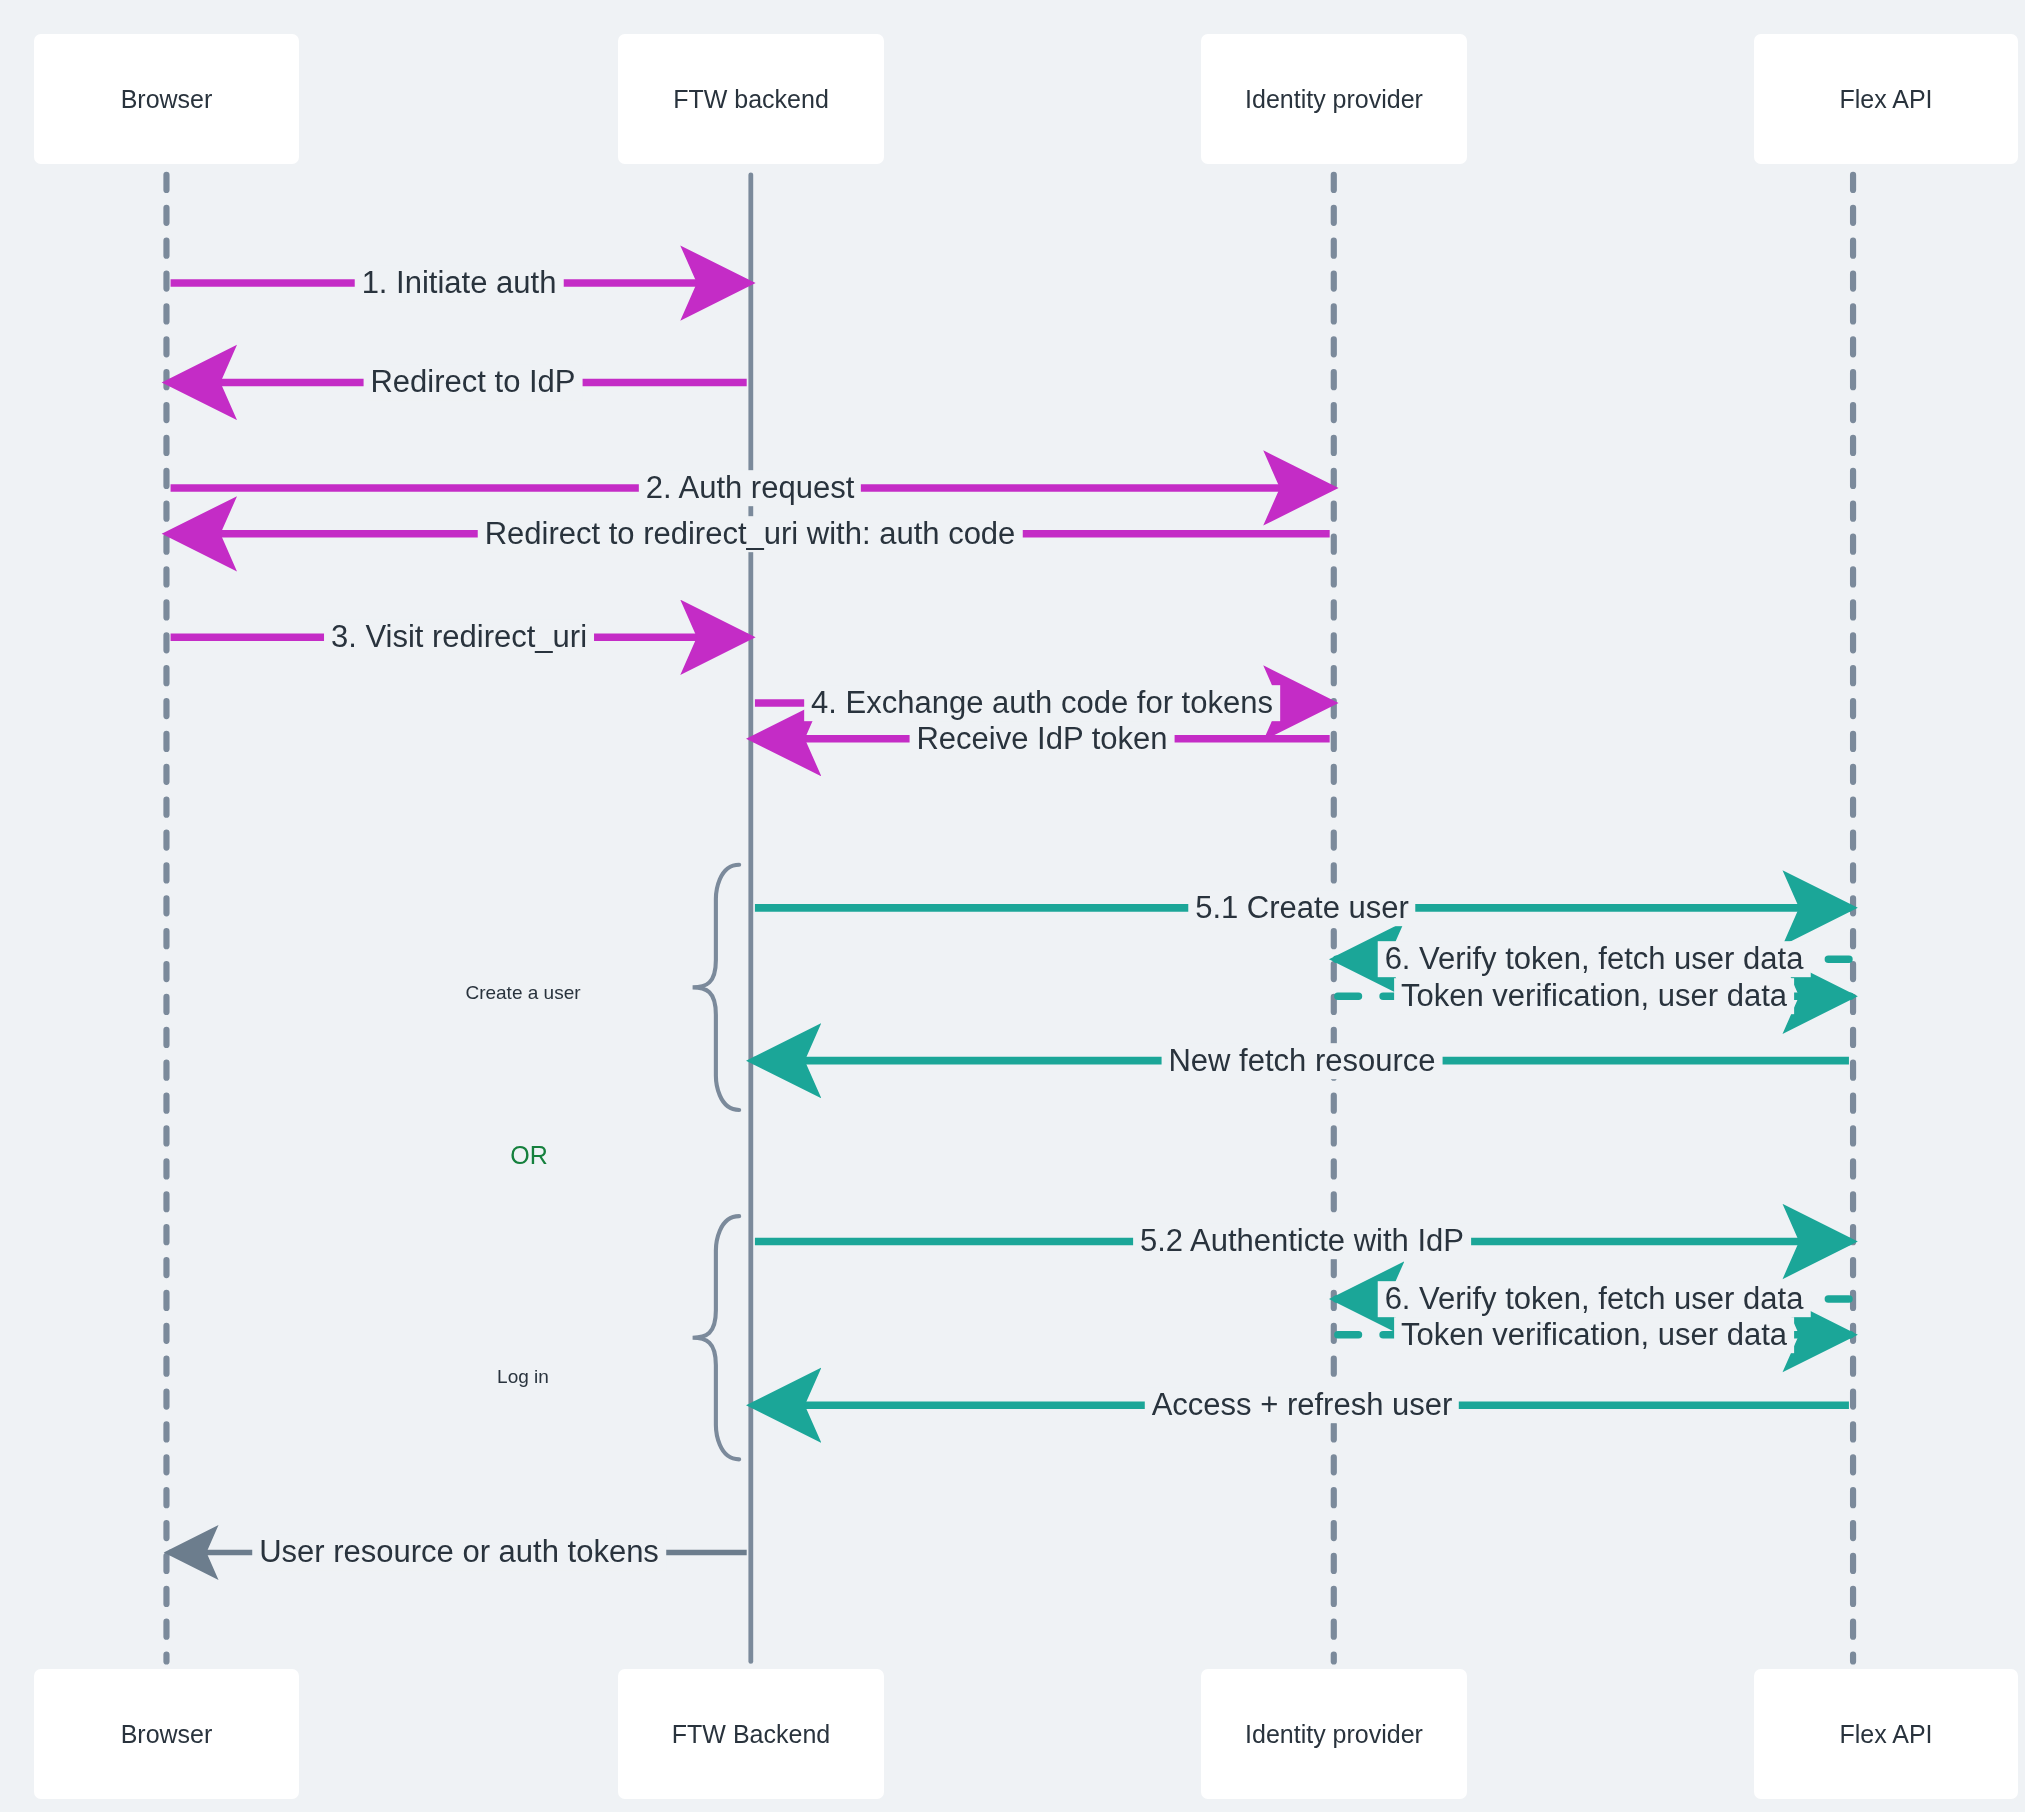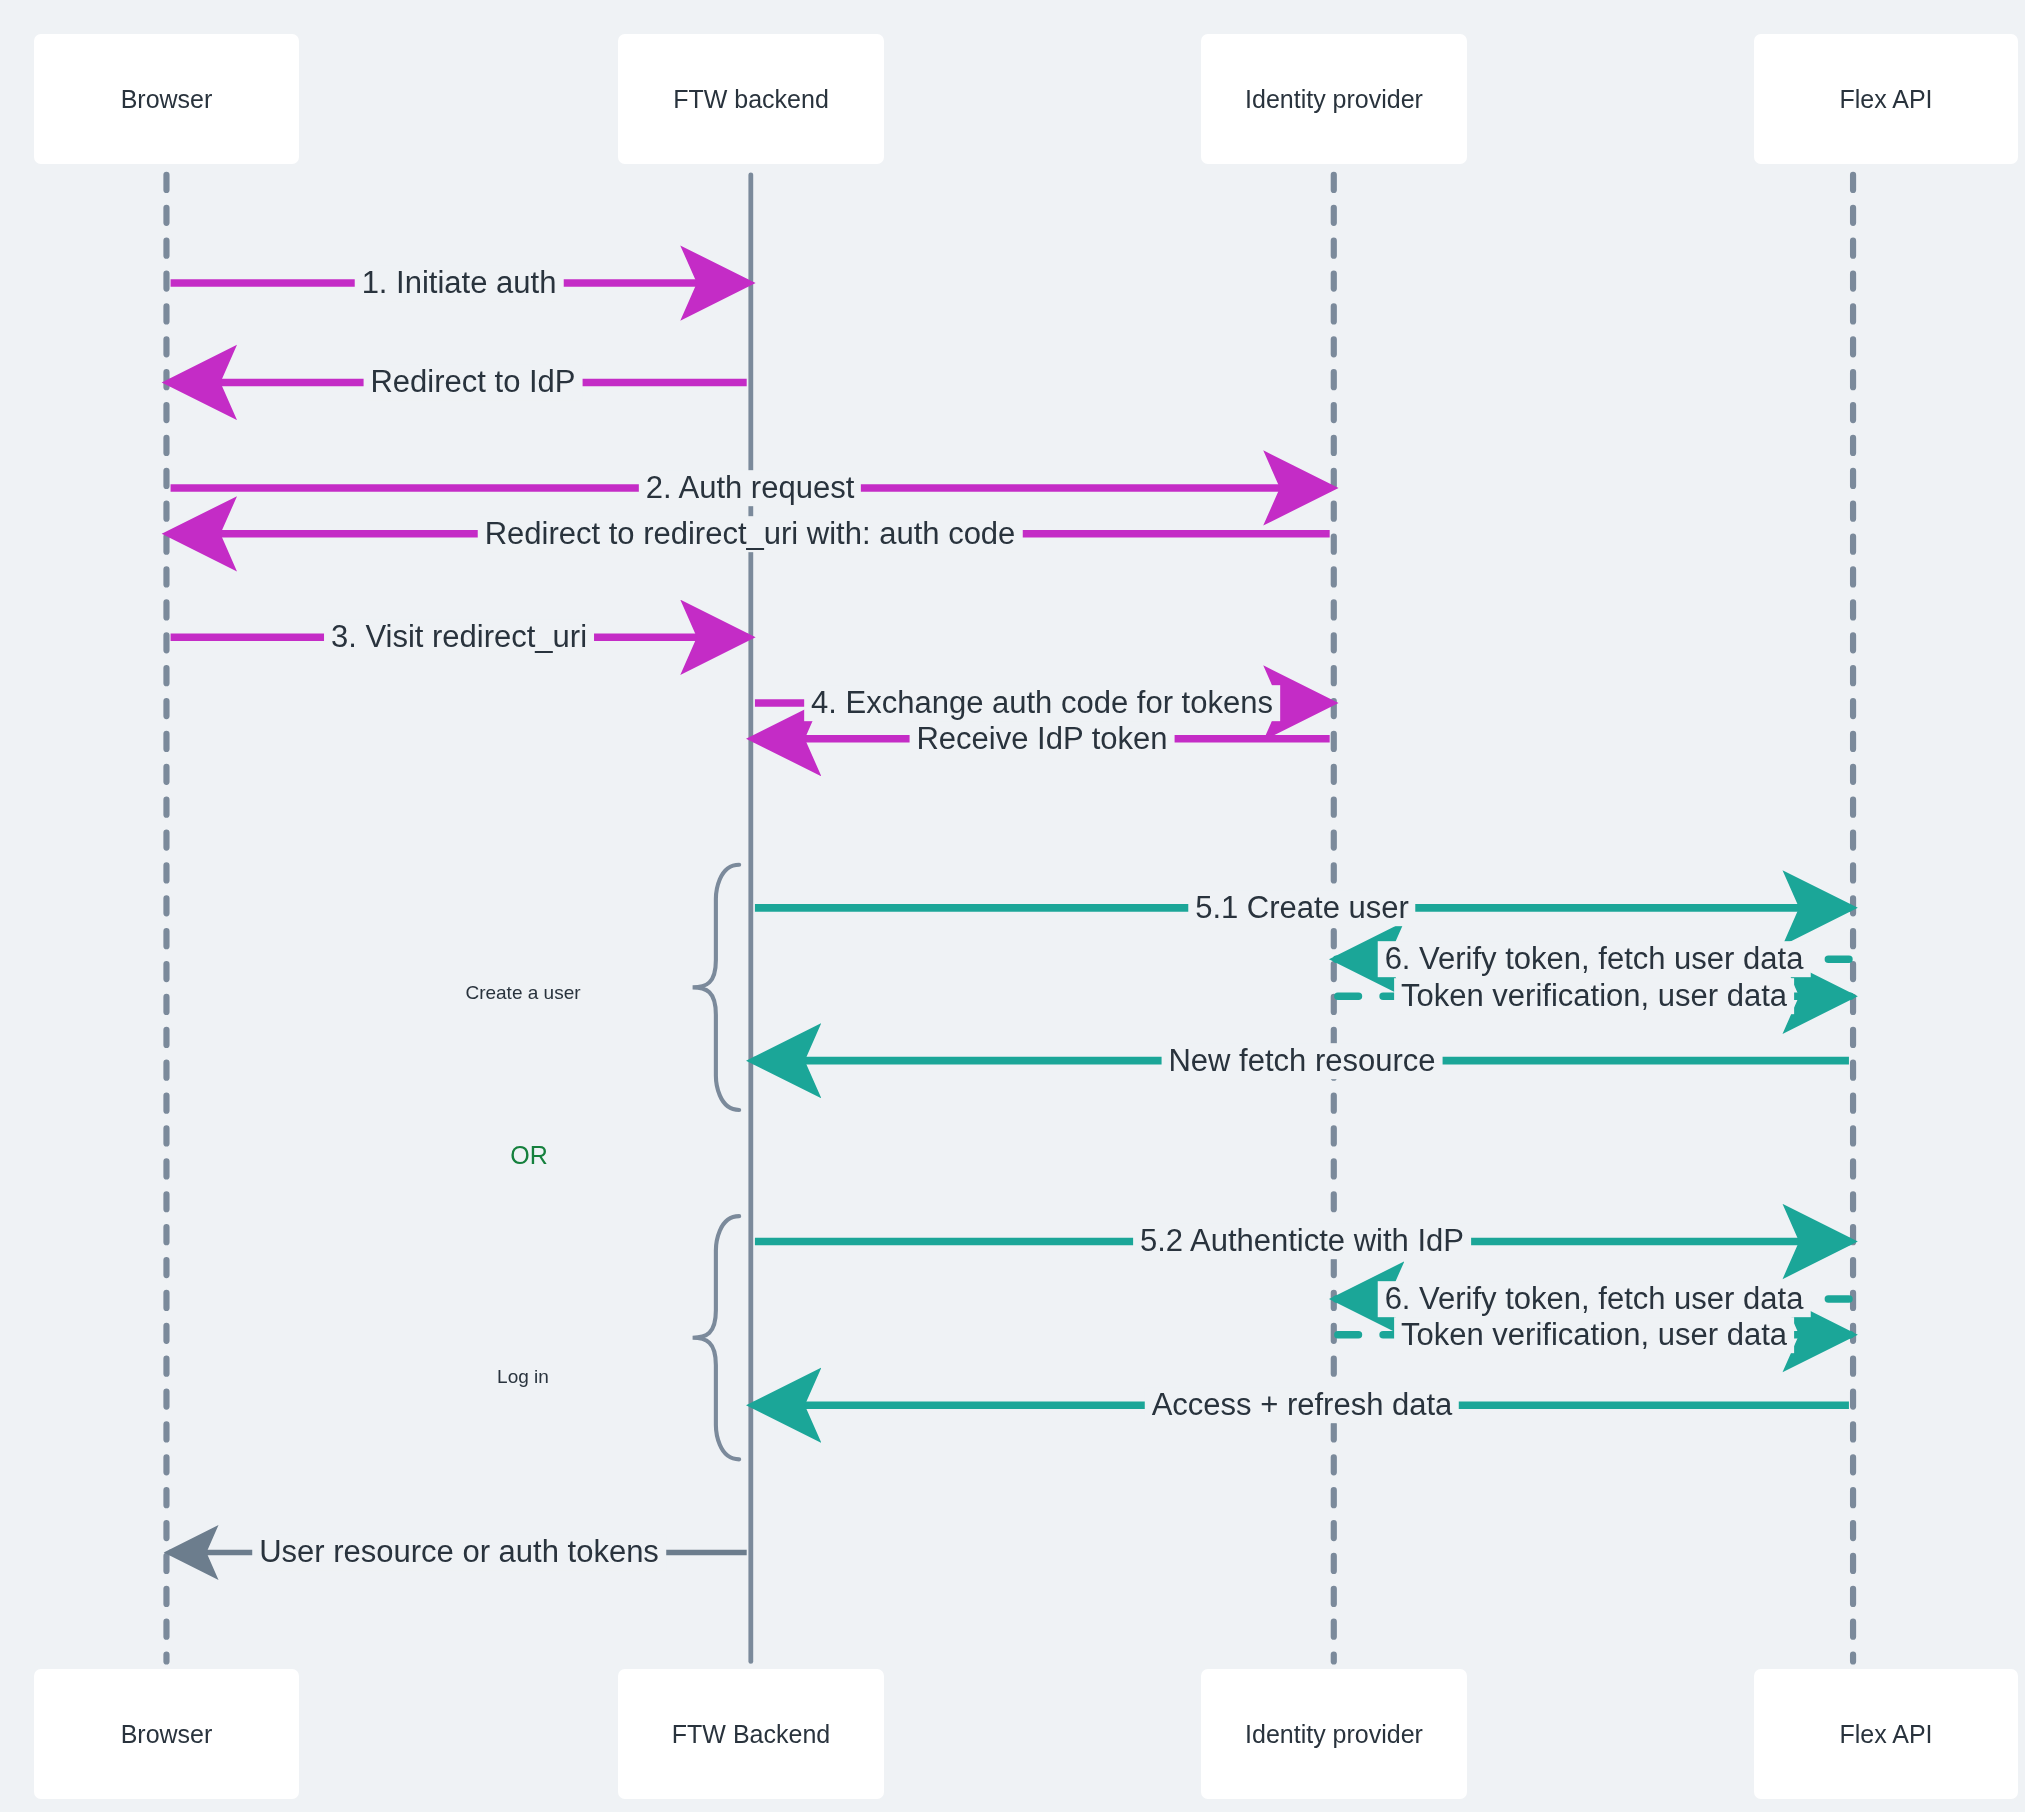--- a/index.html
+++ b/index.html
@@ -150,21 +150,21 @@
       <div class="msg-label" style="left: 459px; top: 637px;">3. Visit redirect_uri</div>
       <div class="msg-label" style="left: 1042px; top: 703px;">4. Exchange auth code for tokens</div>
       <div class="msg-label" style="left: 1042px; top: 739px;">Receive IdP token</div>
       <div class="msg-label" style="left: 1302px; top: 908px;">5.1 Create user</div>
       <div class="msg-label" style="left: 1594px; top: 959px;">6. Verify token, fetch user data</div>
       <div class="msg-label" style="left: 1594px; top: 996px;">Token verification, user data</div>
       <div class="msg-label" style="left: 1302px; top: 1061px;">New fetch resource</div>
       <div class="msg-label" style="left: 1302px; top: 1241px;">5.2 Authenticte with IdP</div>
       <div class="msg-label" style="left: 1594px; top: 1299px;">6. Verify token, fetch user data</div>
       <div class="msg-label" style="left: 1594px; top: 1335px;">Token verification, user data</div>
-      <div class="msg-label" style="left: 1302px; top: 1405px;">Access + refresh data</div>
+      <div class="msg-label" style="left: 1302px; top: 1405px;">Access + refresh user</div>
       <div class="msg-label" style="left: 459px; top: 1552px;">User resource or auth tokens</div>
       <div class="group-label" style="left: 523px; top: 993px;">Create a user</div>
       <div class="group-label" style="left: 523px; top: 1337px; margin-top: 40px;">Log in</div>
       <div class="or-label" style="left: 529px; top: 1155px;">OR</div>
     </div>
 
 </div>
 
 
 </body></html>

